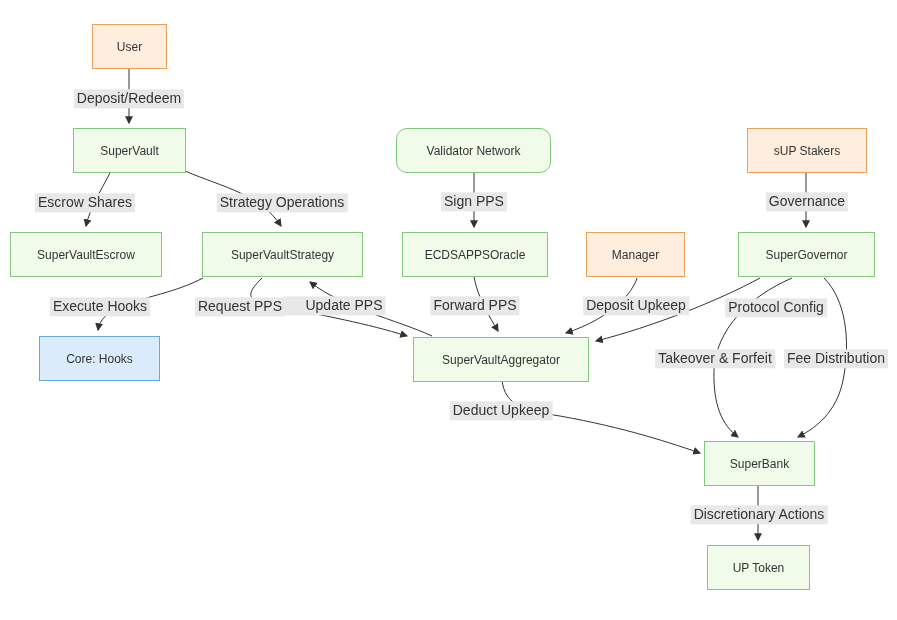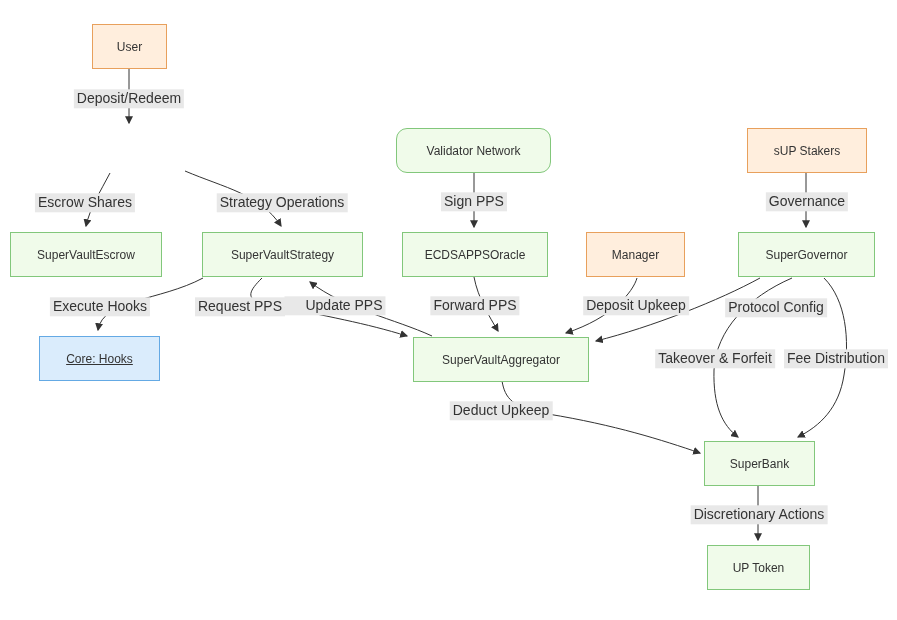--- a/index.html
+++ b/index.html
@@ -18,21 +18,21 @@
   .edge-layer { position:absolute; left:0; top:0; width:897px; height:620px; }
   .edge { stroke: var(--edge-color); stroke-width: 1; fill: none; }
   .arrow-head { fill: var(--edge-color); }
   .node {
     position:absolute; box-sizing:border-box;
     display:flex; align-items:center; justify-content:center;
     border:1px solid; font-size:12px; color:#333; white-space:nowrap;
   }
   .node.orange { background: var(--orange-fill); border-color: var(--orange-stroke); }
   .node.green  { background: var(--green-fill);  border-color: var(--green-stroke); }
-  .node.blue   { background: var(--blue-fill);   border-color: var(--blue-stroke); text-decoration: underline; }
+  .node.blue   { background: var(--blue-fill);   border-color: var(--blue-stroke); }
   .edge-label {
     position:absolute; transform: translate(-50%, -50%);
     background: var(--label-bg); color: var(--label-text);
     font-size:14px; line-height:1.1; padding:2px 3px; white-space:nowrap;
   }
 </style>
 </head>
 <body>
 
 <div class="canvas">
@@ -54,20 +54,21 @@
     <path class="edge" d="M637,278 C633,292 612,318 566,333" marker-end="url(#arrow)"></path>
     <path class="edge" d="M806,173 L806,227" marker-end="url(#arrow)"></path>
     <path class="edge" d="M760,278 C720,300 652,327 596,341" marker-end="url(#arrow)"></path>
     <path class="edge" d="M792,278 C748,297 716,330 714,370 C713,405 722,425 738,437" marker-end="url(#arrow)"></path>
     <path class="edge" d="M824,278 C846,300 850,340 844,375 C839,408 820,426 798,437" marker-end="url(#arrow)"></path>
     <path class="edge" d="M502,381 C505,398 512,408 548,414 C615,425 662,440 700,453" marker-end="url(#arrow)"></path>
     <path class="edge" d="M758,486 L758,540" marker-end="url(#arrow)"></path>
   </svg>
 
   <div class="node orange" style="left:92px;  top:24px;  width:75px;  height:45px;">User</div>
+  <div class="node green" style="left:73px;  top:128px; width:113px; height:45px;">SuperVault</div>
   <div class="node green" style="left:10px;  top:232px; width:152px; height:45px;">SuperVaultEscrow</div>
   <div class="node green" style="left:202px; top:232px; width:161px; height:45px;">SuperVaultStrategy</div>
   <div class="node blue" style="left:39px;  top:336px; width:121px; height:45px;">Core: Hooks</div>
   <div class="node green" style="left:396px; top:128px; width:155px; height:45px;border-radius:11px;">Validator Network</div>
   <div class="node green" style="left:402px; top:232px; width:146px; height:45px;">ECDSAPPSOracle</div>
   <div class="node orange" style="left:586px; top:232px; width:99px;  height:45px;">Manager</div>
   <div class="node orange" style="left:747px; top:128px; width:120px; height:45px;">sUP Stakers</div>
   <div class="node green" style="left:738px; top:232px; width:137px; height:45px;">SuperGovernor</div>
   <div class="node green" style="left:413px; top:337px; width:176px; height:45px;">SuperVaultAggregator</div>
   <div class="node green" style="left:704px; top:441px; width:111px; height:45px;">SuperBank</div>

